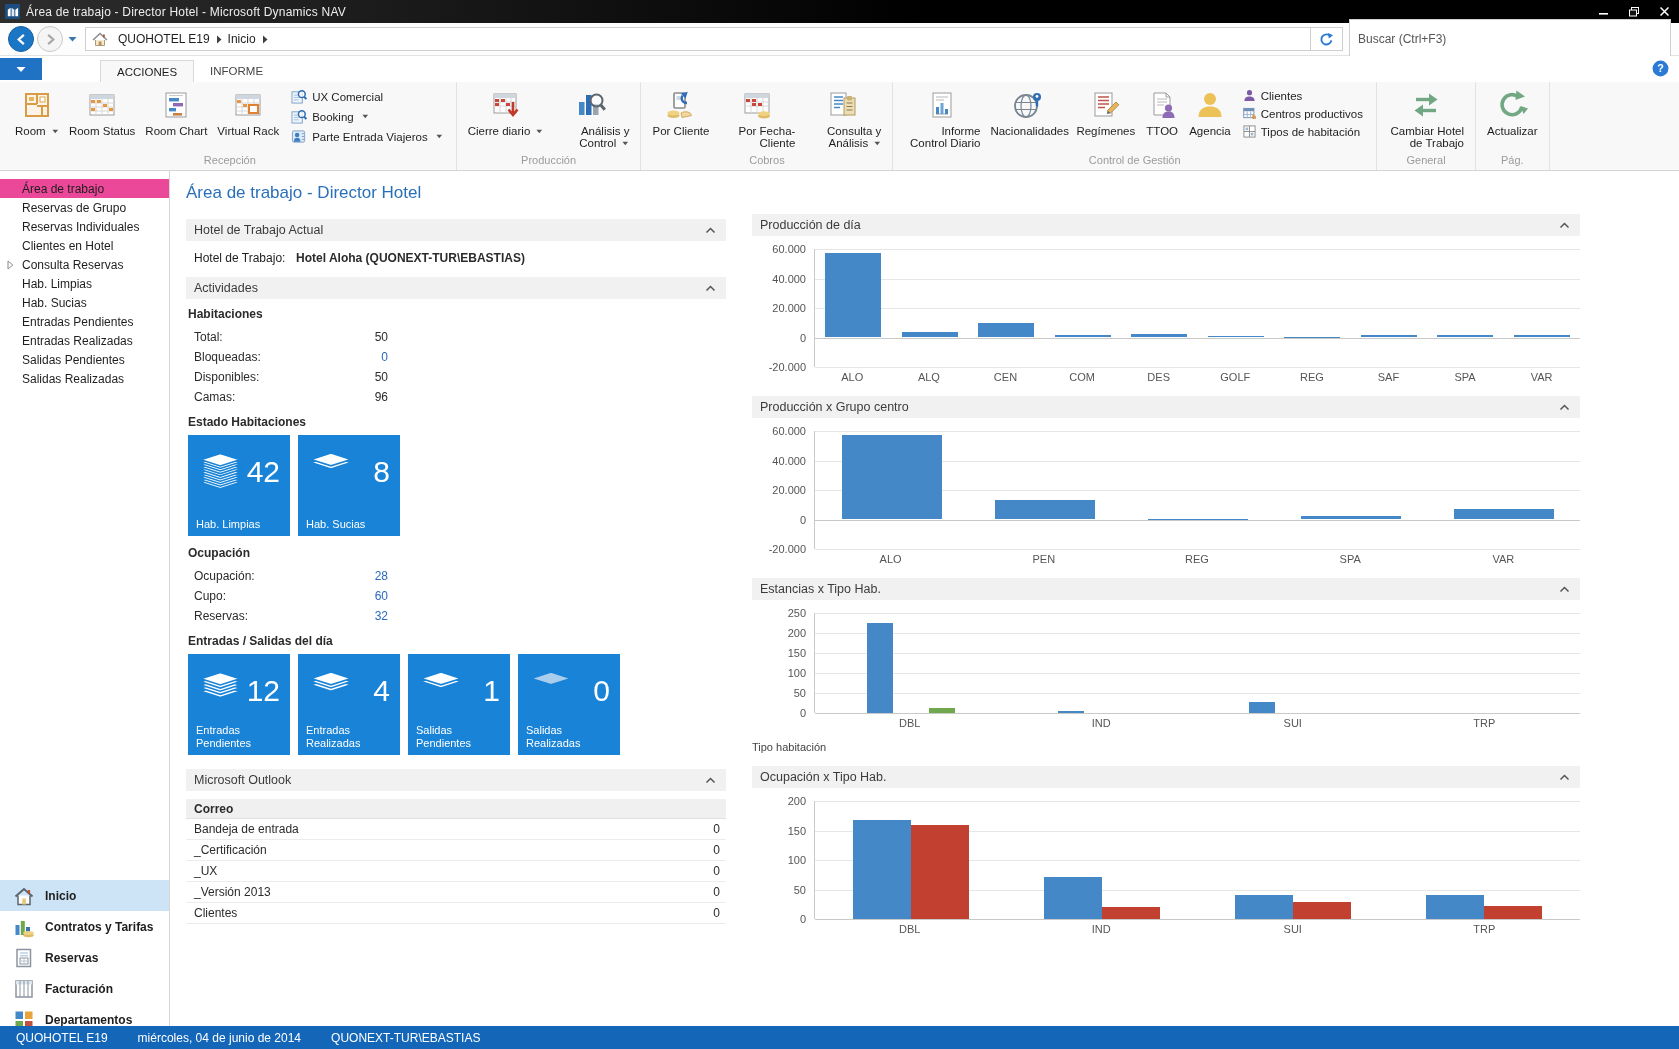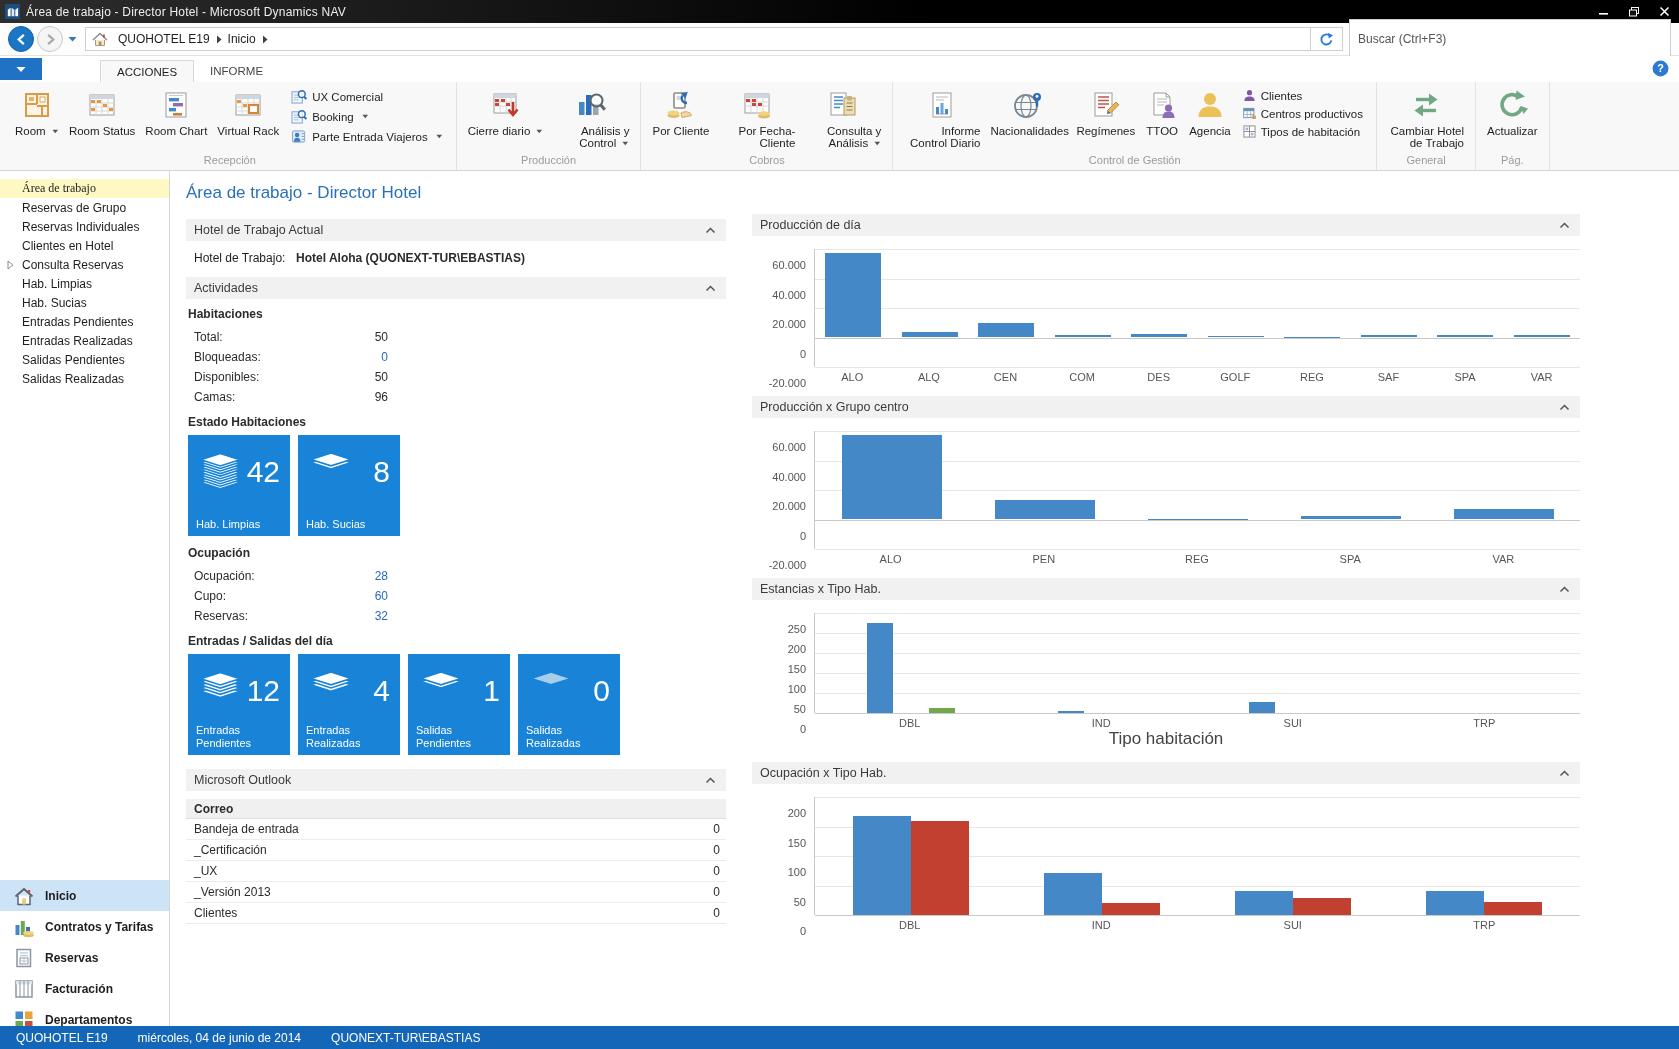--- a/index.html
+++ b/index.html
@@ -46,21 +46,21 @@
   .rbtn-lg .rlabel { font-size:11.5px; line-height:12px; text-align:right; color:#1e1e1e; max-width:76px; margin-top:3px; }
   .rcol { display:flex; flex-direction:column; gap:3px; padding:1px 4px; }
   .rbtn-sm { display:flex; align-items:center; gap:5px; font-size:11.5px; color:#1e1e1e; padding:1px 3px; cursor:default; white-space:nowrap; }
   .ddc { display:inline-block; margin-left:3px; vertical-align:middle; }
 
   
   .mainrow { display:flex; height:880px; }
   .sidebar { width:170px; border-right:1px solid #d6d6d6; display:flex; flex-direction:column; background:#fff; }
   .navlist { padding-top:8px; }
   .nl-item { height:19px; display:flex; align-items:center; padding-left:22px; color:#1e1e1e; cursor:default; position:relative; }
-  .nl-item.sel { background:#fef9c3;font-family:Liberation Serif, serif; }
+  .nl-item.sel { background:#ec4899; }
   .nl-item .tri { position:absolute; left:7px; }
   .sb-bottom { margin-top:auto; }
   .nb-item { height:31px; display:flex; align-items:center; gap:10px; padding-left:13px; font-weight:bold; color:#1e1e1e; cursor:default; }
   .nb-item.sel { background:#cde3f6; }
   .sb-chev { height:16px; display:flex; justify-content:flex-end; align-items:center; padding-right:8px; border-top:1px solid #eee; }
 
   .content { flex:1; display:flex; padding:10px 0 0 16px; }
   .leftcol { width:540px; }
   h1 { font-size:17px; font-weight:normal; color:#2a70b8; margin:2px 0 16px 0; }
   .sechdr { height:22px; background:#f1f1f1; display:flex; align-items:center; justify-content:space-between; padding:0 10px 0 8px; margin-bottom:8px; }
@@ -77,30 +77,30 @@
   .tile-num { font-size:30px; font-weight:300; }
   .tile-label { position:absolute; left:8px; right:2px; bottom:5px; font-size:11px; line-height:13px; }
   .correo { height:20px; background:#f0f0f0; font-weight:bold; padding:3px 0 0 8px; border-bottom:1px solid #e0e0e0; }
   .olrow { display:flex; justify-content:space-between; padding:3px 6px 3px 8px; border-bottom:1px solid #ececec; height:21px; }
 
   
   .rightcol { width:828px; margin-left:26px; padding-top:33px; }
   .chart-sec { margin-bottom:13px; }
   .chart-body { display:flex; margin-top:13px; }
   .yaxis { width:62px; position:relative; }
-  .ylab { position:absolute; right:8px; transform:translateY(-50%); font-size:11px; color:#555;margin-top:16px; }
+  .ylab { position:absolute; right:8px; transform:translateY(-50%); font-size:11px; color:#555; }
   .plot { flex:1; position:relative; border-left:1px solid #c9c9c9; }
   .gline { position:absolute; left:0; right:0; height:1px; background:#e6e6e6; }
   .gline.zero { background:#c9c9c9; }
   .slots { position:absolute; inset:0; display:flex; }
   .slot { flex:1; position:relative; }
   .bar { position:absolute; }
   .xlabels { display:flex; margin:4px 0 0 62px; }
   .xlab { flex:1; text-align:center; font-size:11px; color:#555; }
-  .xnote { text-align:center; font-size:17px; color:#444; }
+  .xnote { text-align:left; font-size:11px; color:#444; margin-top:12px; }
 
   
   .statusbar { height:23px; background:#1466b8; color:#fff; display:flex; align-items:center; padding-left:16px; gap:30px; position:absolute; bottom:0; left:0; right:0; }
 </style>
 </head>
 <body>
 
 <div class="titlebar">
   <span class="tb-icon">
       <svg width="15" height="15" viewBox="0 0 16 16">

